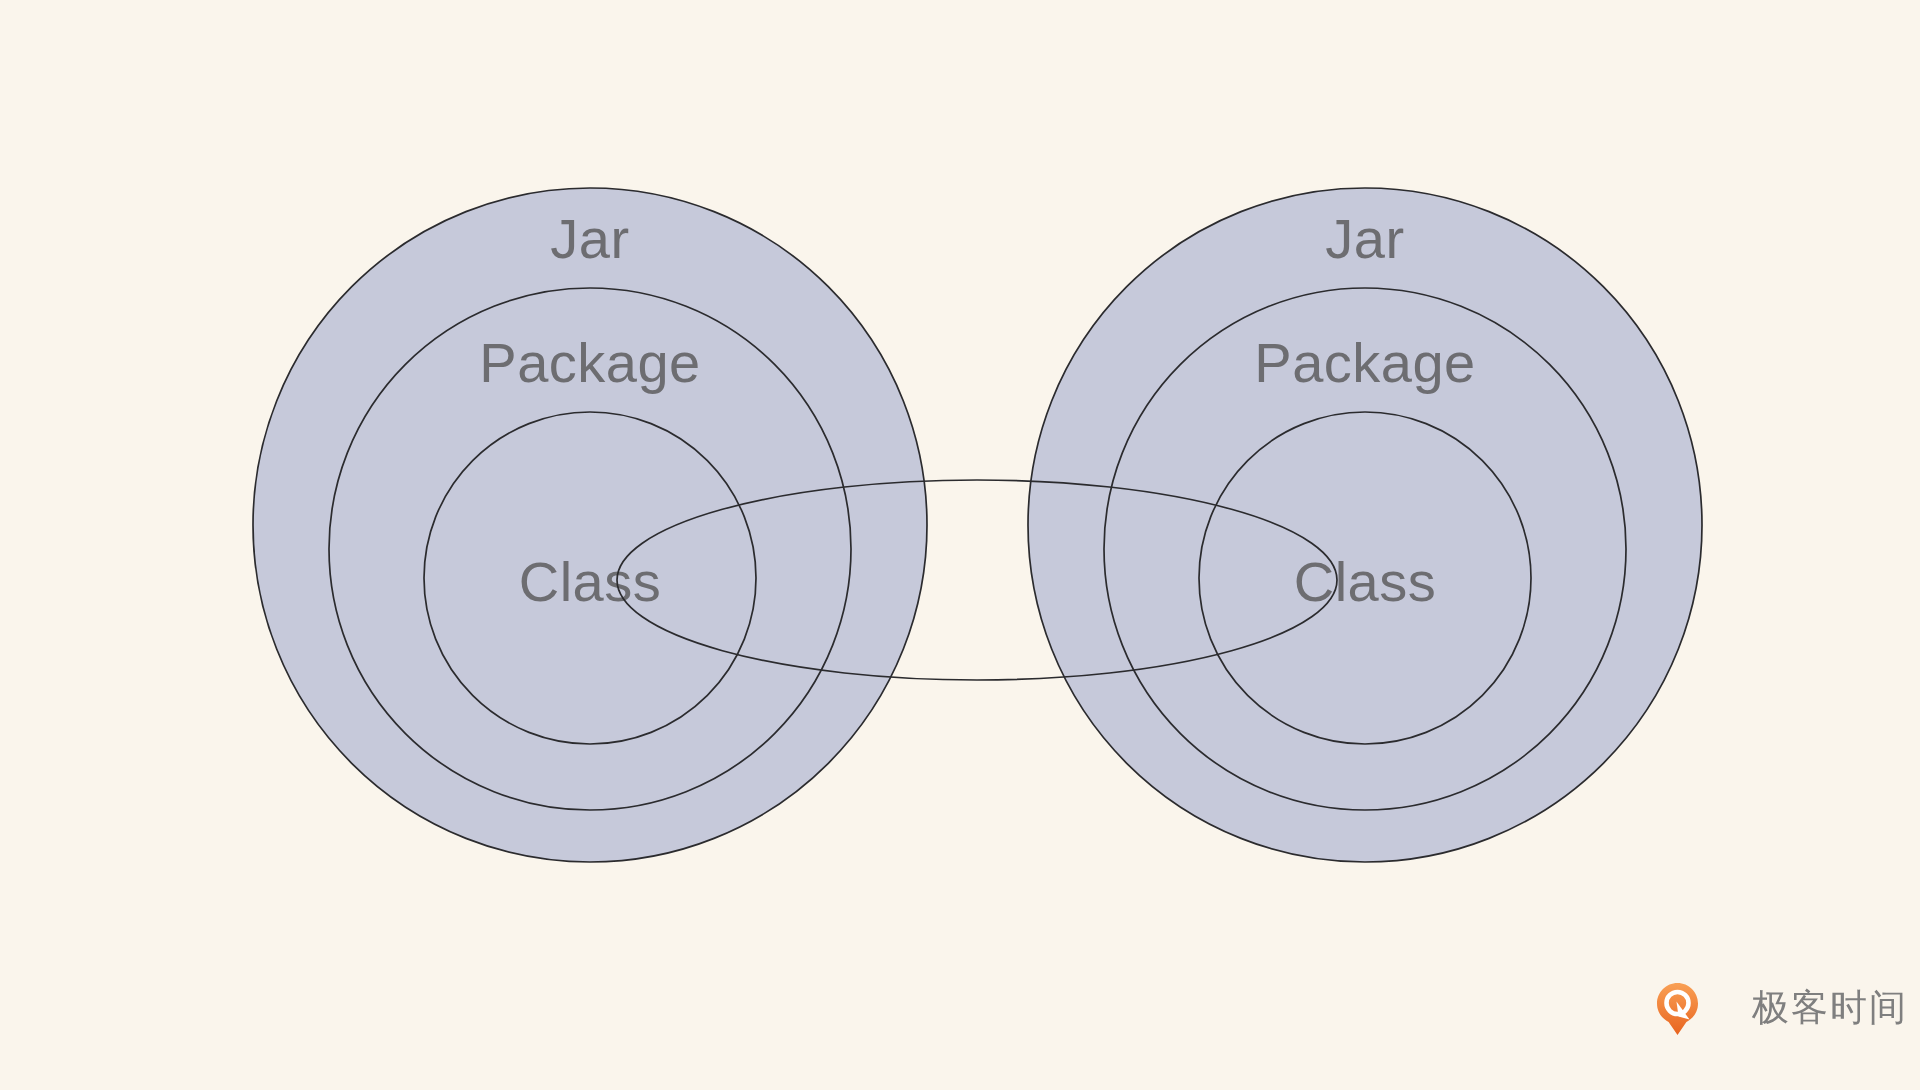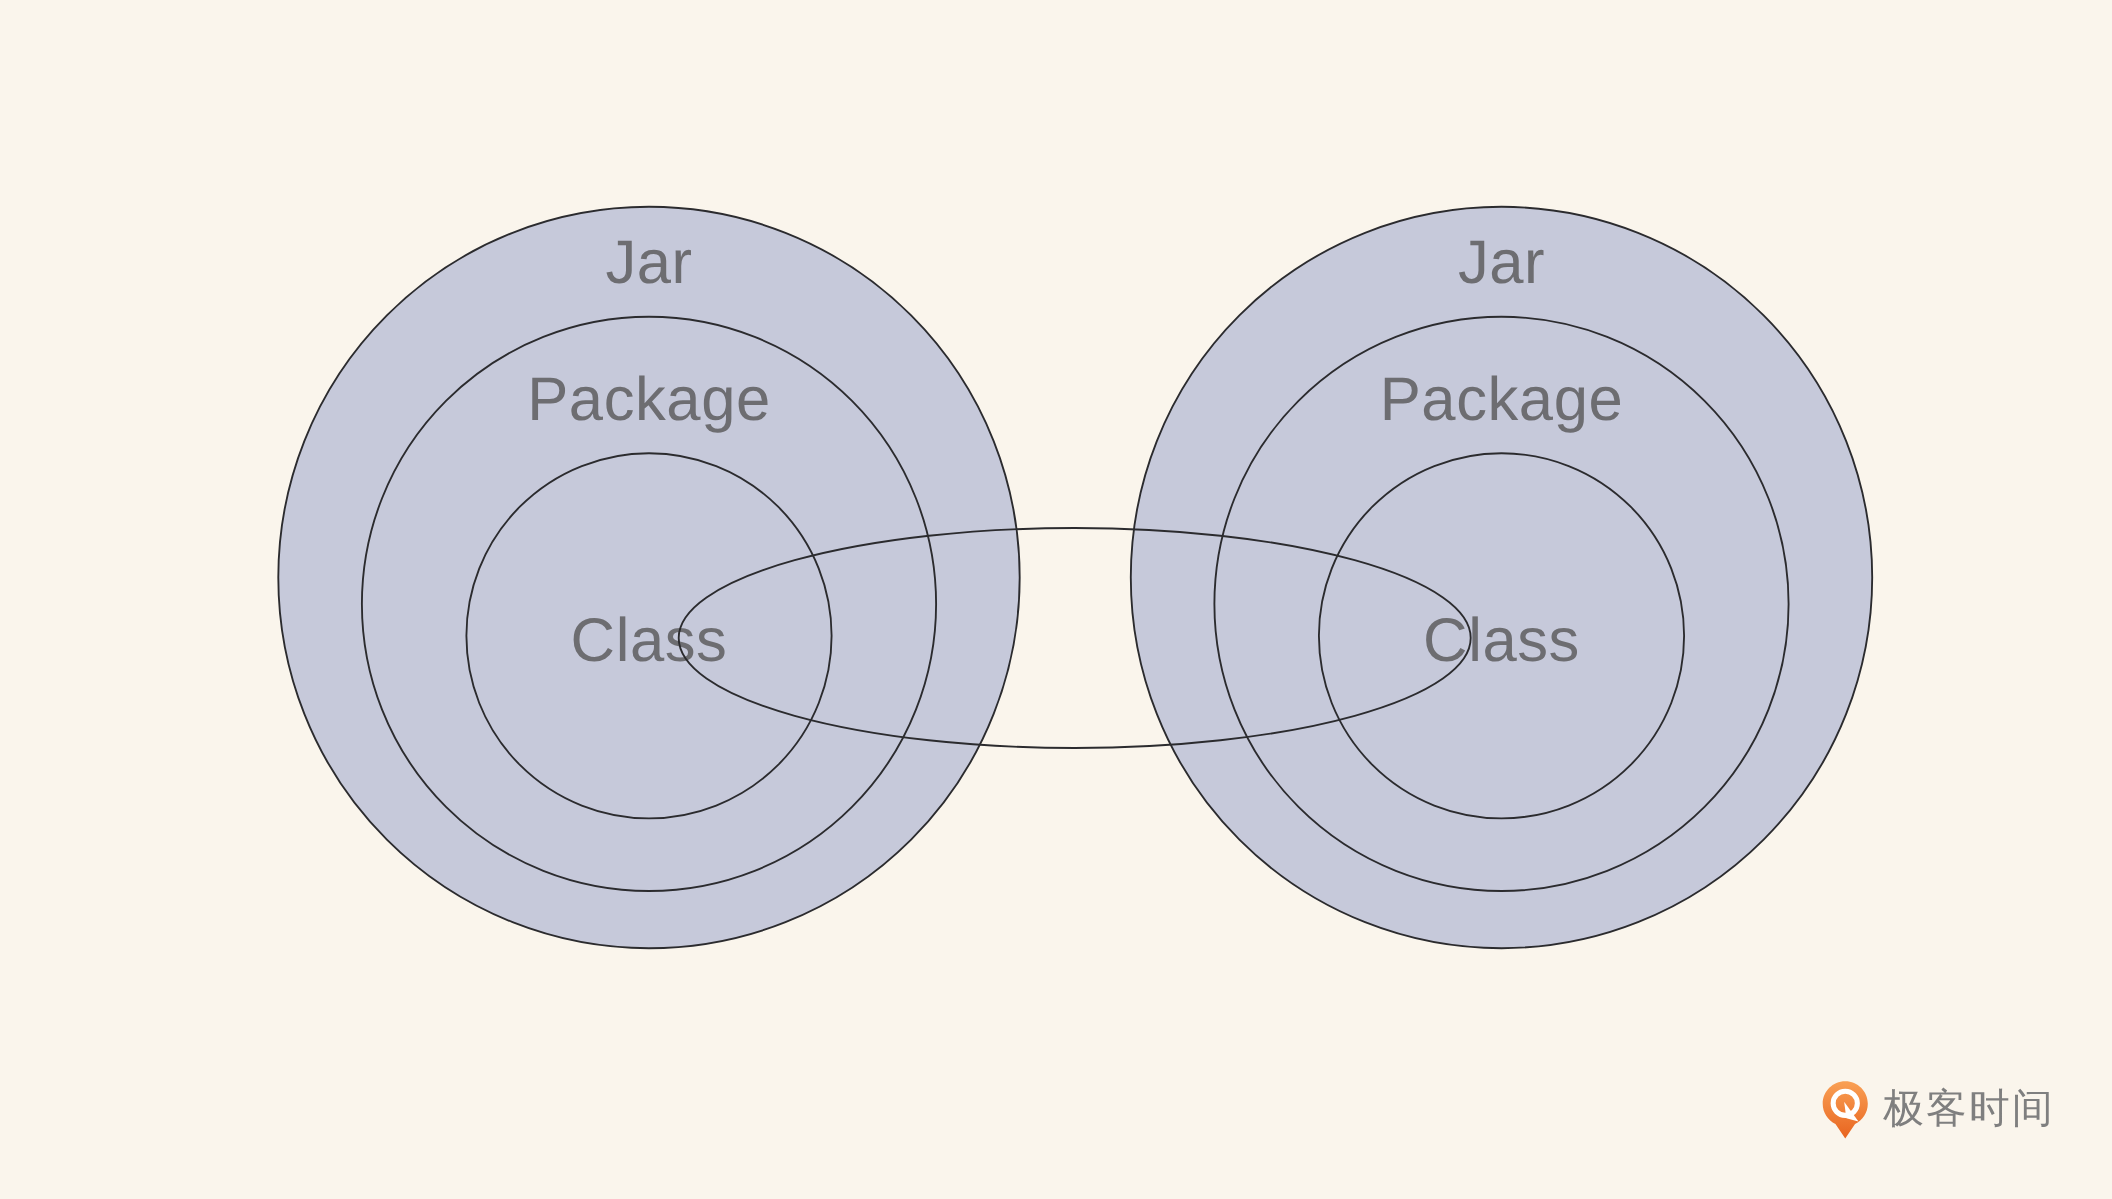--- a/index.html
+++ b/index.html
@@ -43,20 +43,21 @@
     flex: 0 0 auto;
   }
   .logo-text {
     font-size: 37px;
     line-height: 1;
     font-weight: 500;
     letter-spacing: 2px;
     white-space: nowrap;
     position: relative;
     top: -4px;
+    margin-left: 40px;
   }
 </style>
 </head>
 <body style="background: rgb(250, 245, 236);">
 
 <div class="stage">
 
   <svg id="diagram-svg" viewBox="0 0 1920 1090">
       <circle cx="590" cy="525" r="337" fill="#c6c9da" stroke="#2b2b2e" stroke-width="1.7"></circle>
       <circle cx="590" cy="549" r="261" fill="#c6c9da" stroke="#2b2b2e" stroke-width="1.7"></circle>

